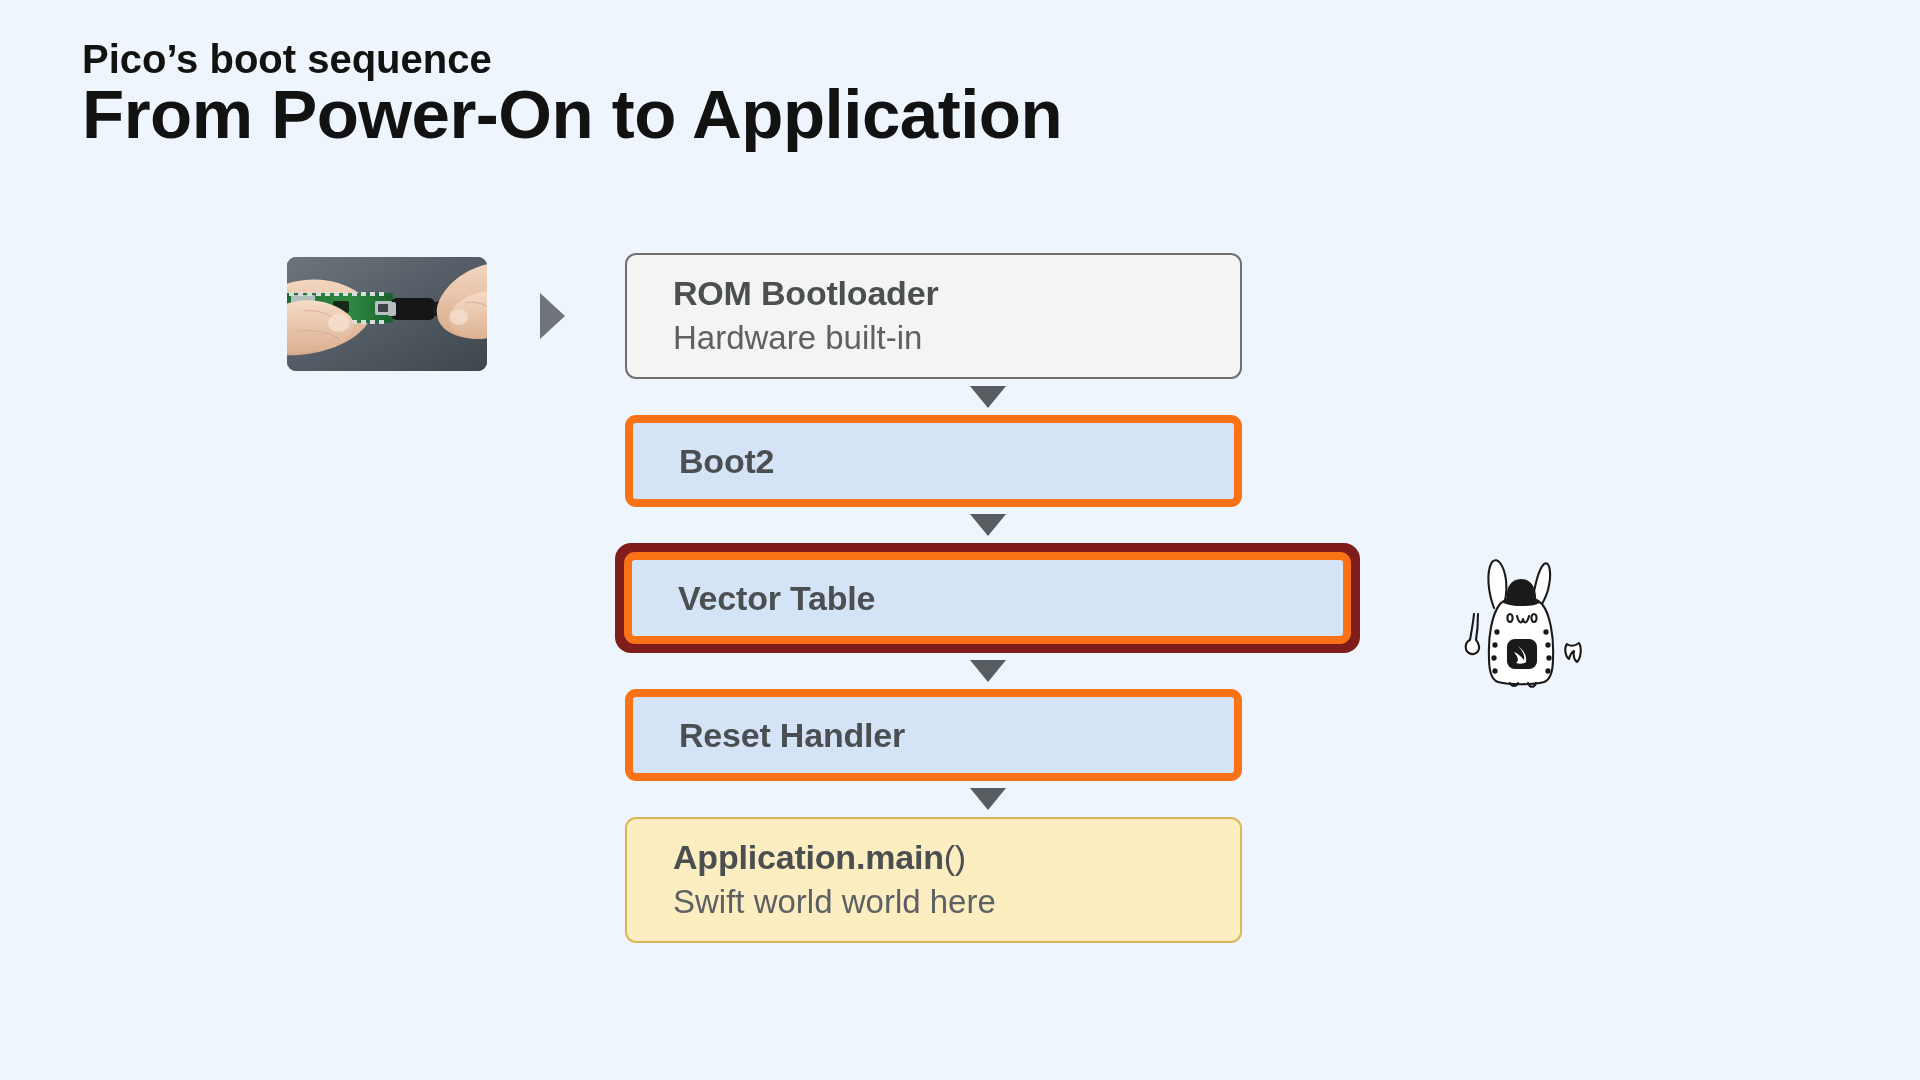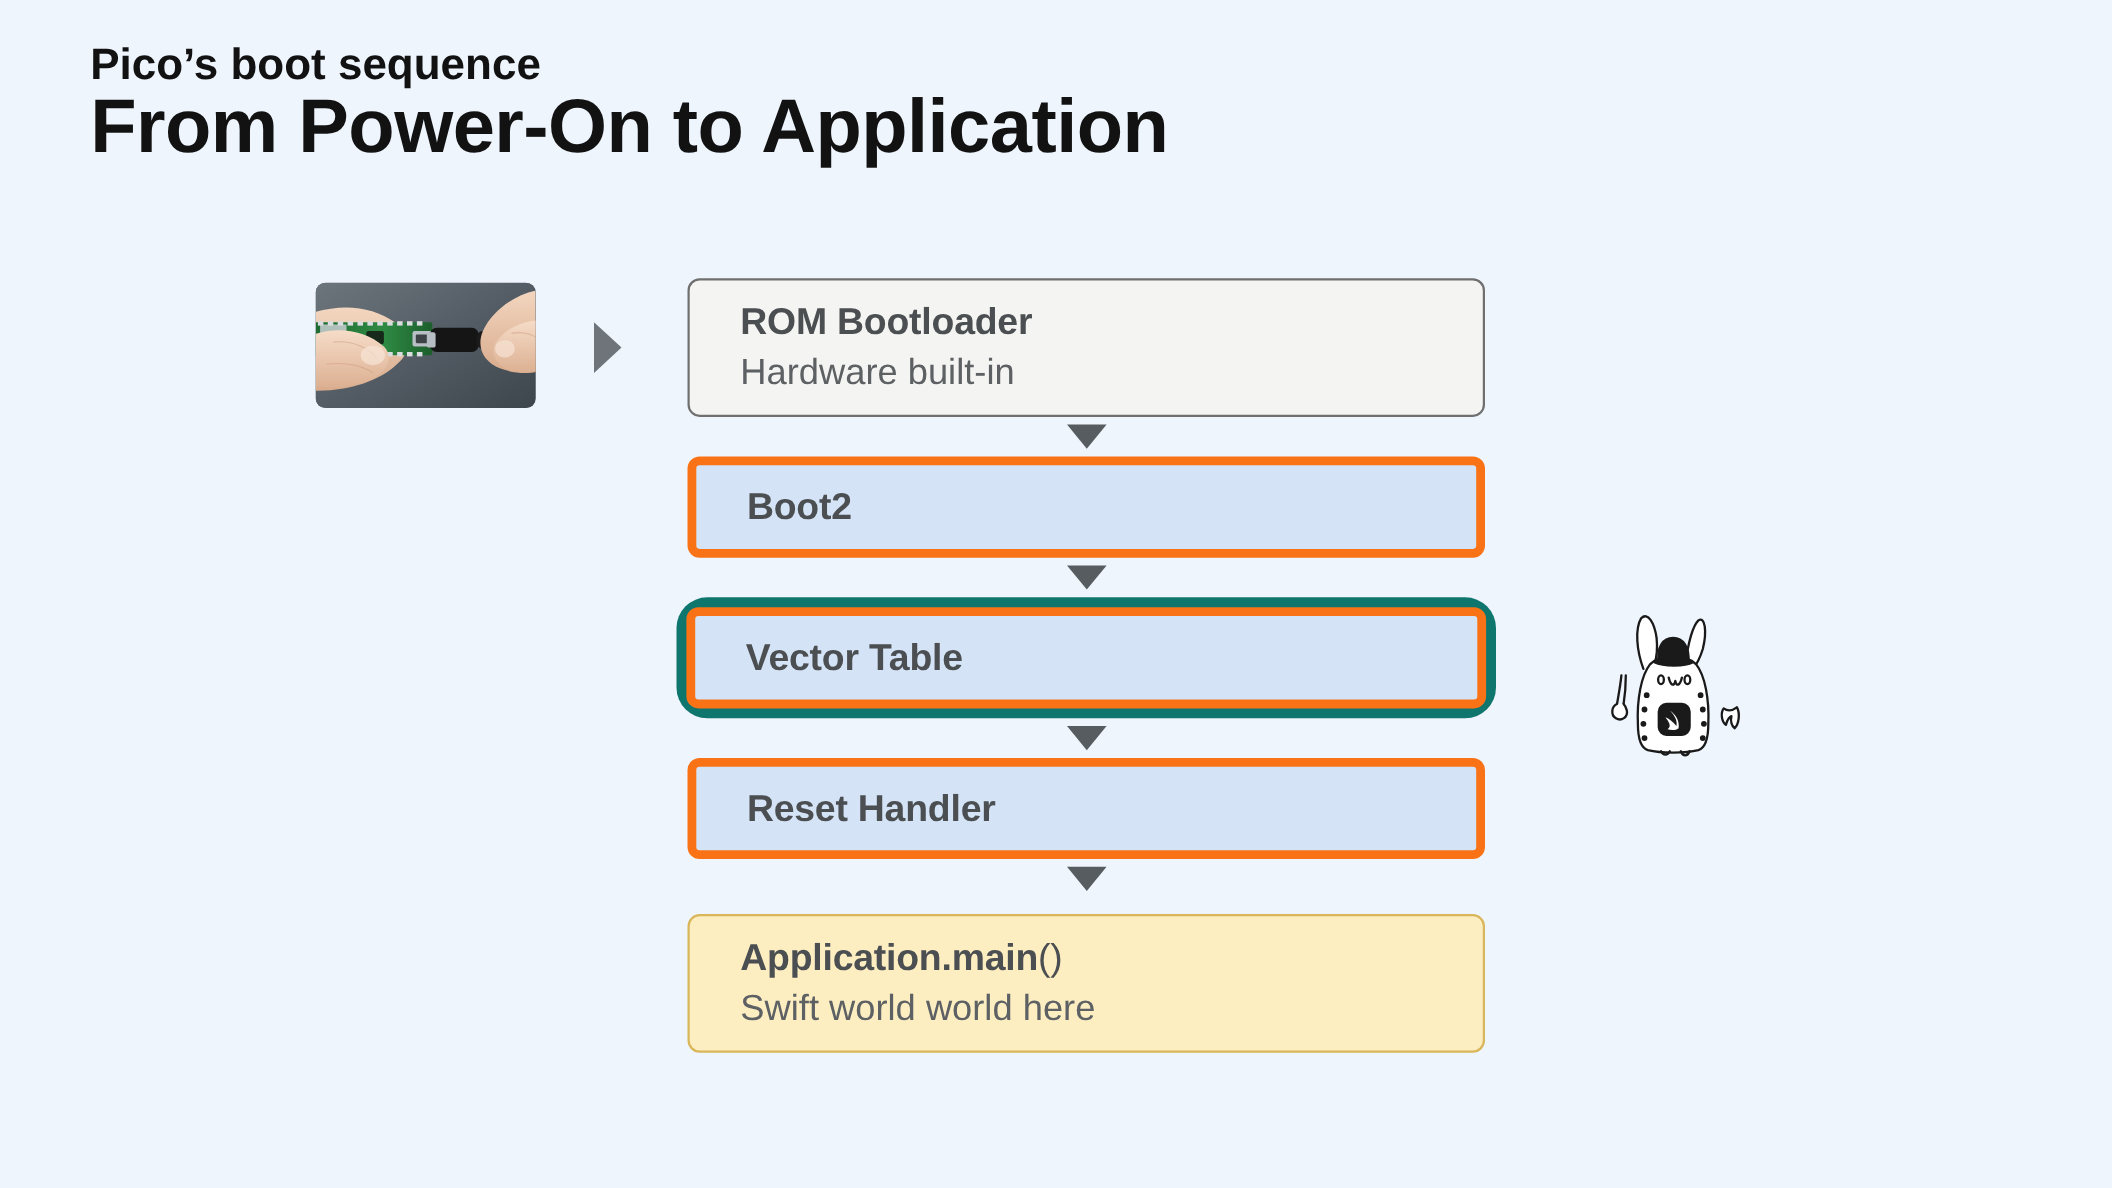--- a/index.html
+++ b/index.html
@@ -78,36 +78,35 @@
     position: absolute;
     left: 625px;
     top: 253px;
     width: 725px;
   }
 
   .flow-step { position: relative; }
 
   .step-box {
     box-sizing: border-box;
-    width: 725px;
+    width: 617px;
     border-radius: 11px;
     padding: 19px 0 19px 46px;
   }
   .step-box.rom {
     background: #f4f4f2;
     border: 2px solid #6f6f6f;
   }
   .step-box.blue {
     background: #d4e3f5;
     border: 8px solid #f97316;
   }
   .step-box.yellow {
     background: #fdeec2;
     border: 2px solid #d8b659;
-    margin-top: 14px;
   }
 
   .step-title {
     font-size: 34px;
     font-weight: 700;
     color: #4b4f52;
     line-height: 1.12;
     letter-spacing: -0.2px;
   }
   .step-title .paren {
@@ -121,22 +120,22 @@
     line-height: 1.2;
     margin-top: 6px;
   }
 
   
   .highlight-ring {
     box-sizing: border-box;
     width: 745px;
     margin-left: -10px;
     padding: 9px;
-    border-radius: 28px;
-    background: #0f766e;
+    border-radius: 16px;
+    background: #7f1d1d;
   }
   .highlight-ring .step-box { width: 727px; }
 
   
   .connector {
     height: 36px;
     display: flex;
     align-items: center;
     justify-content: center;
   }

